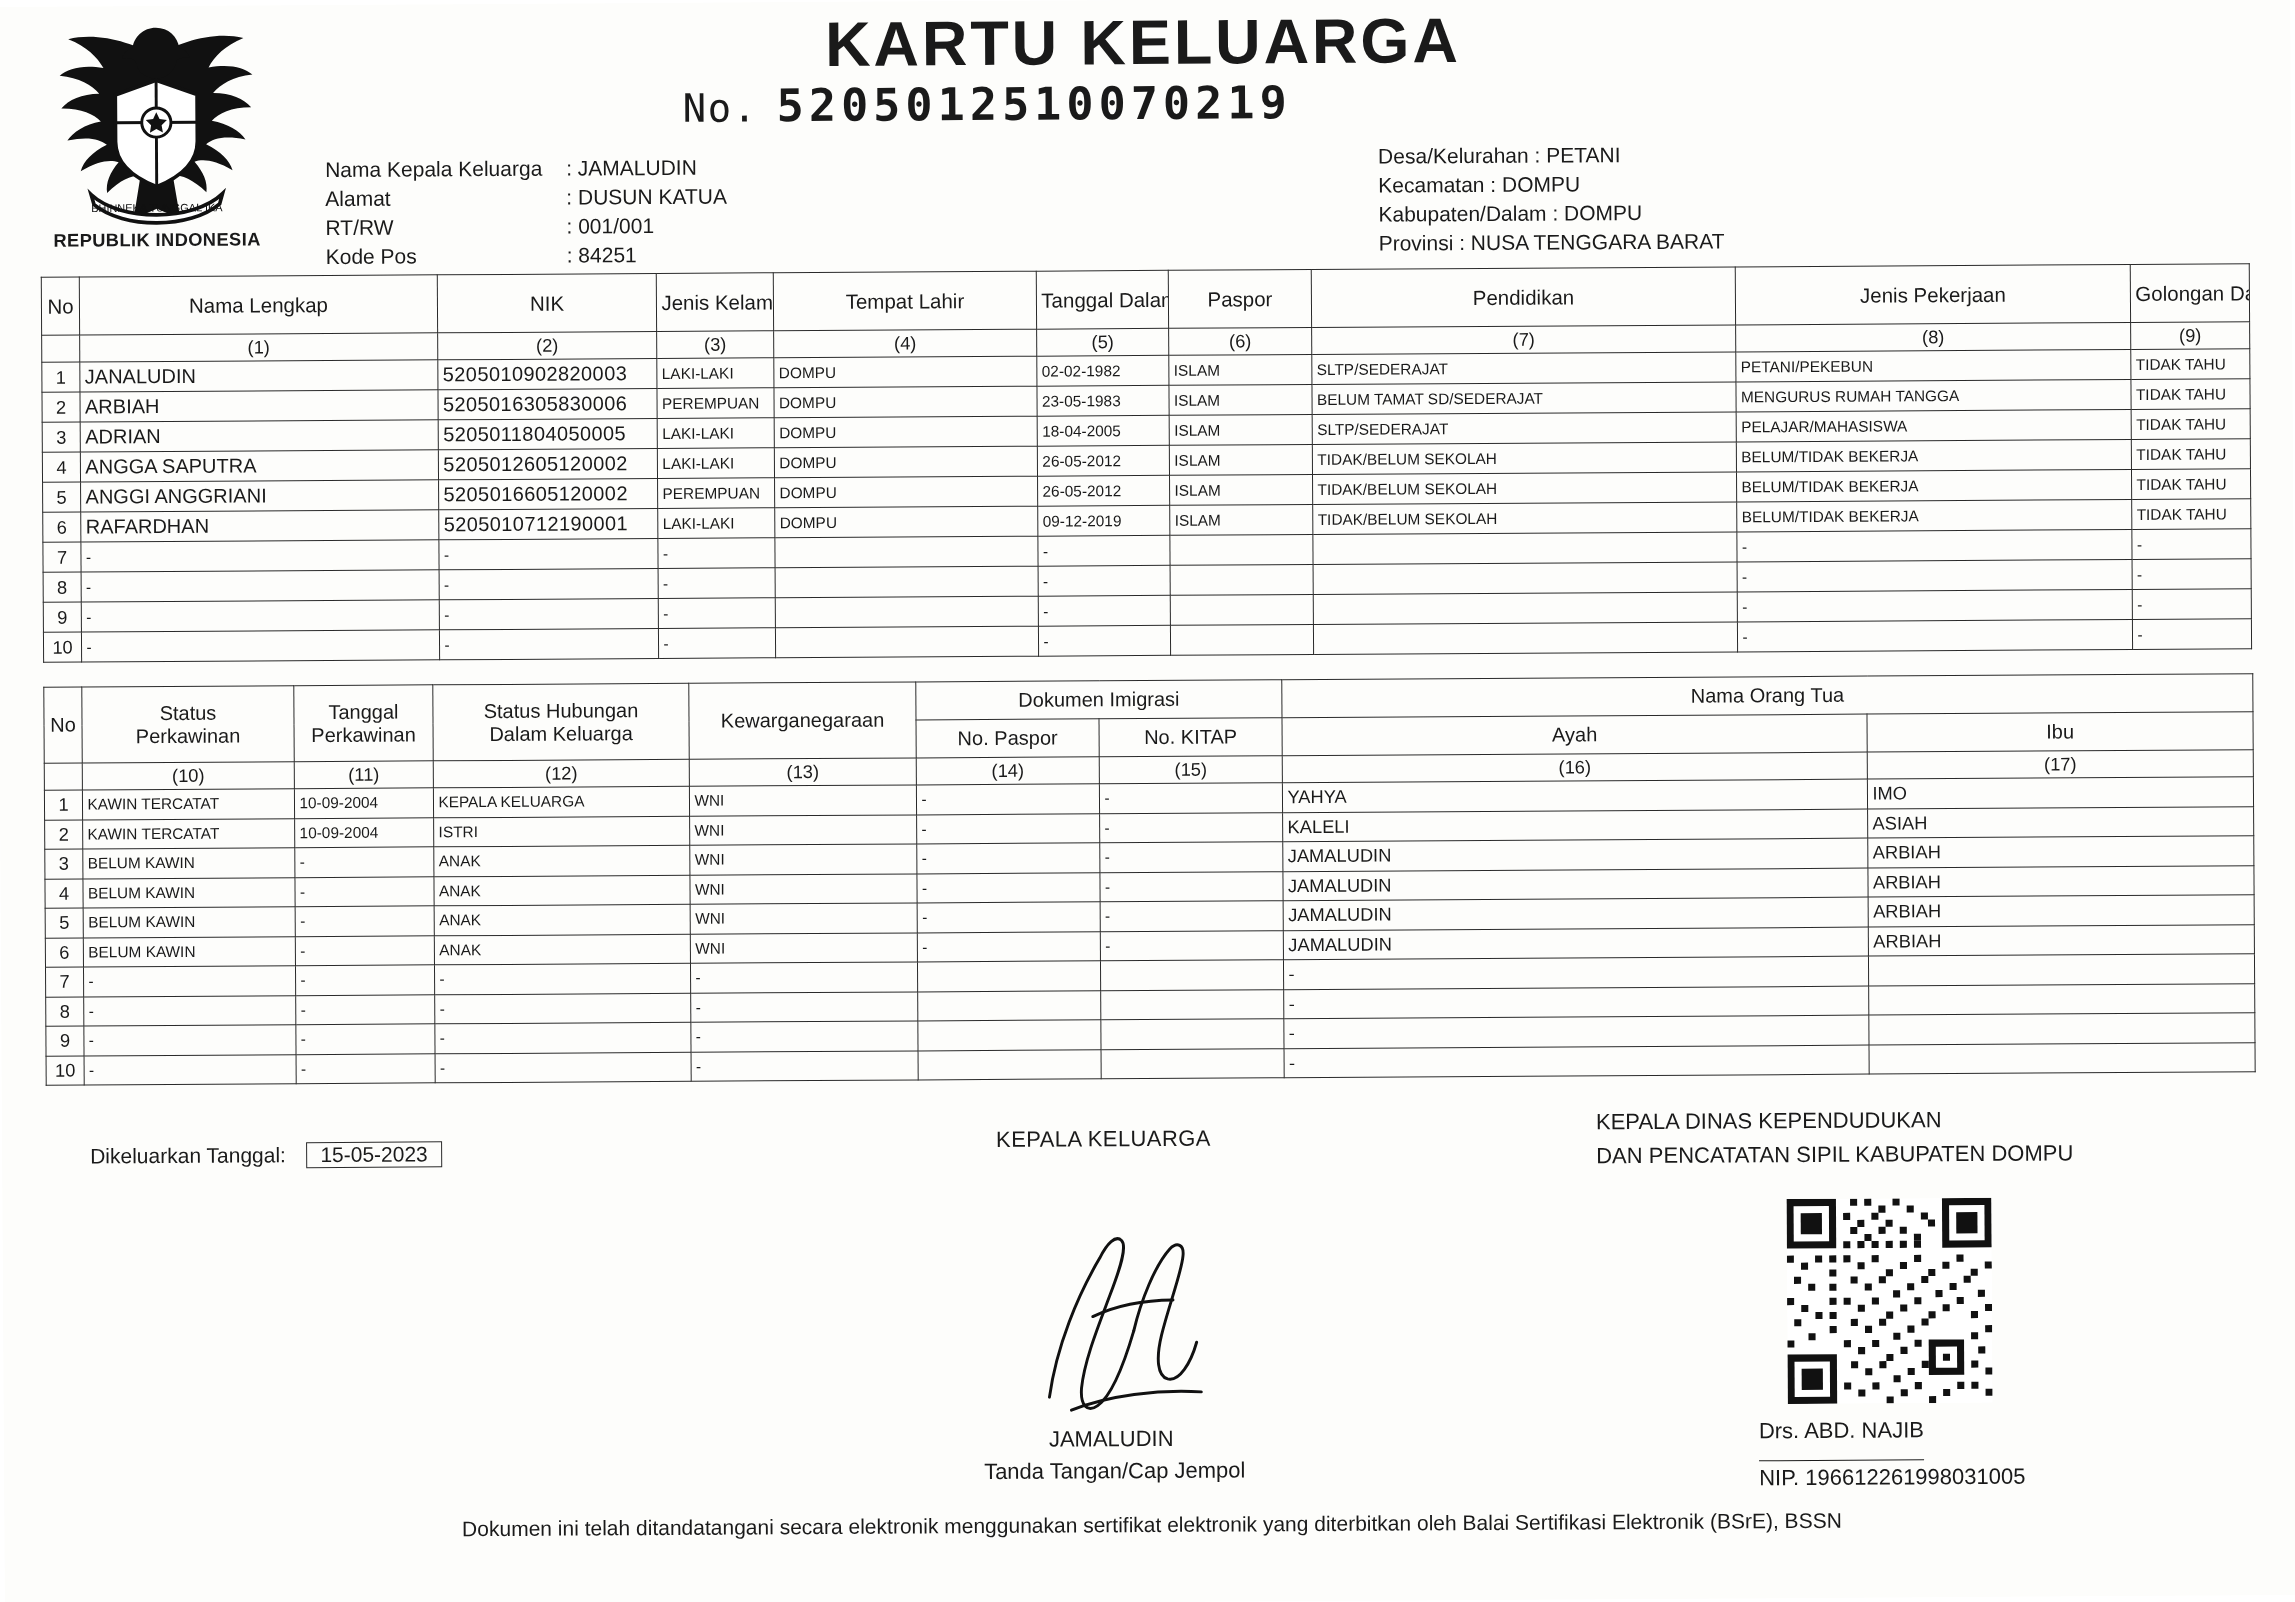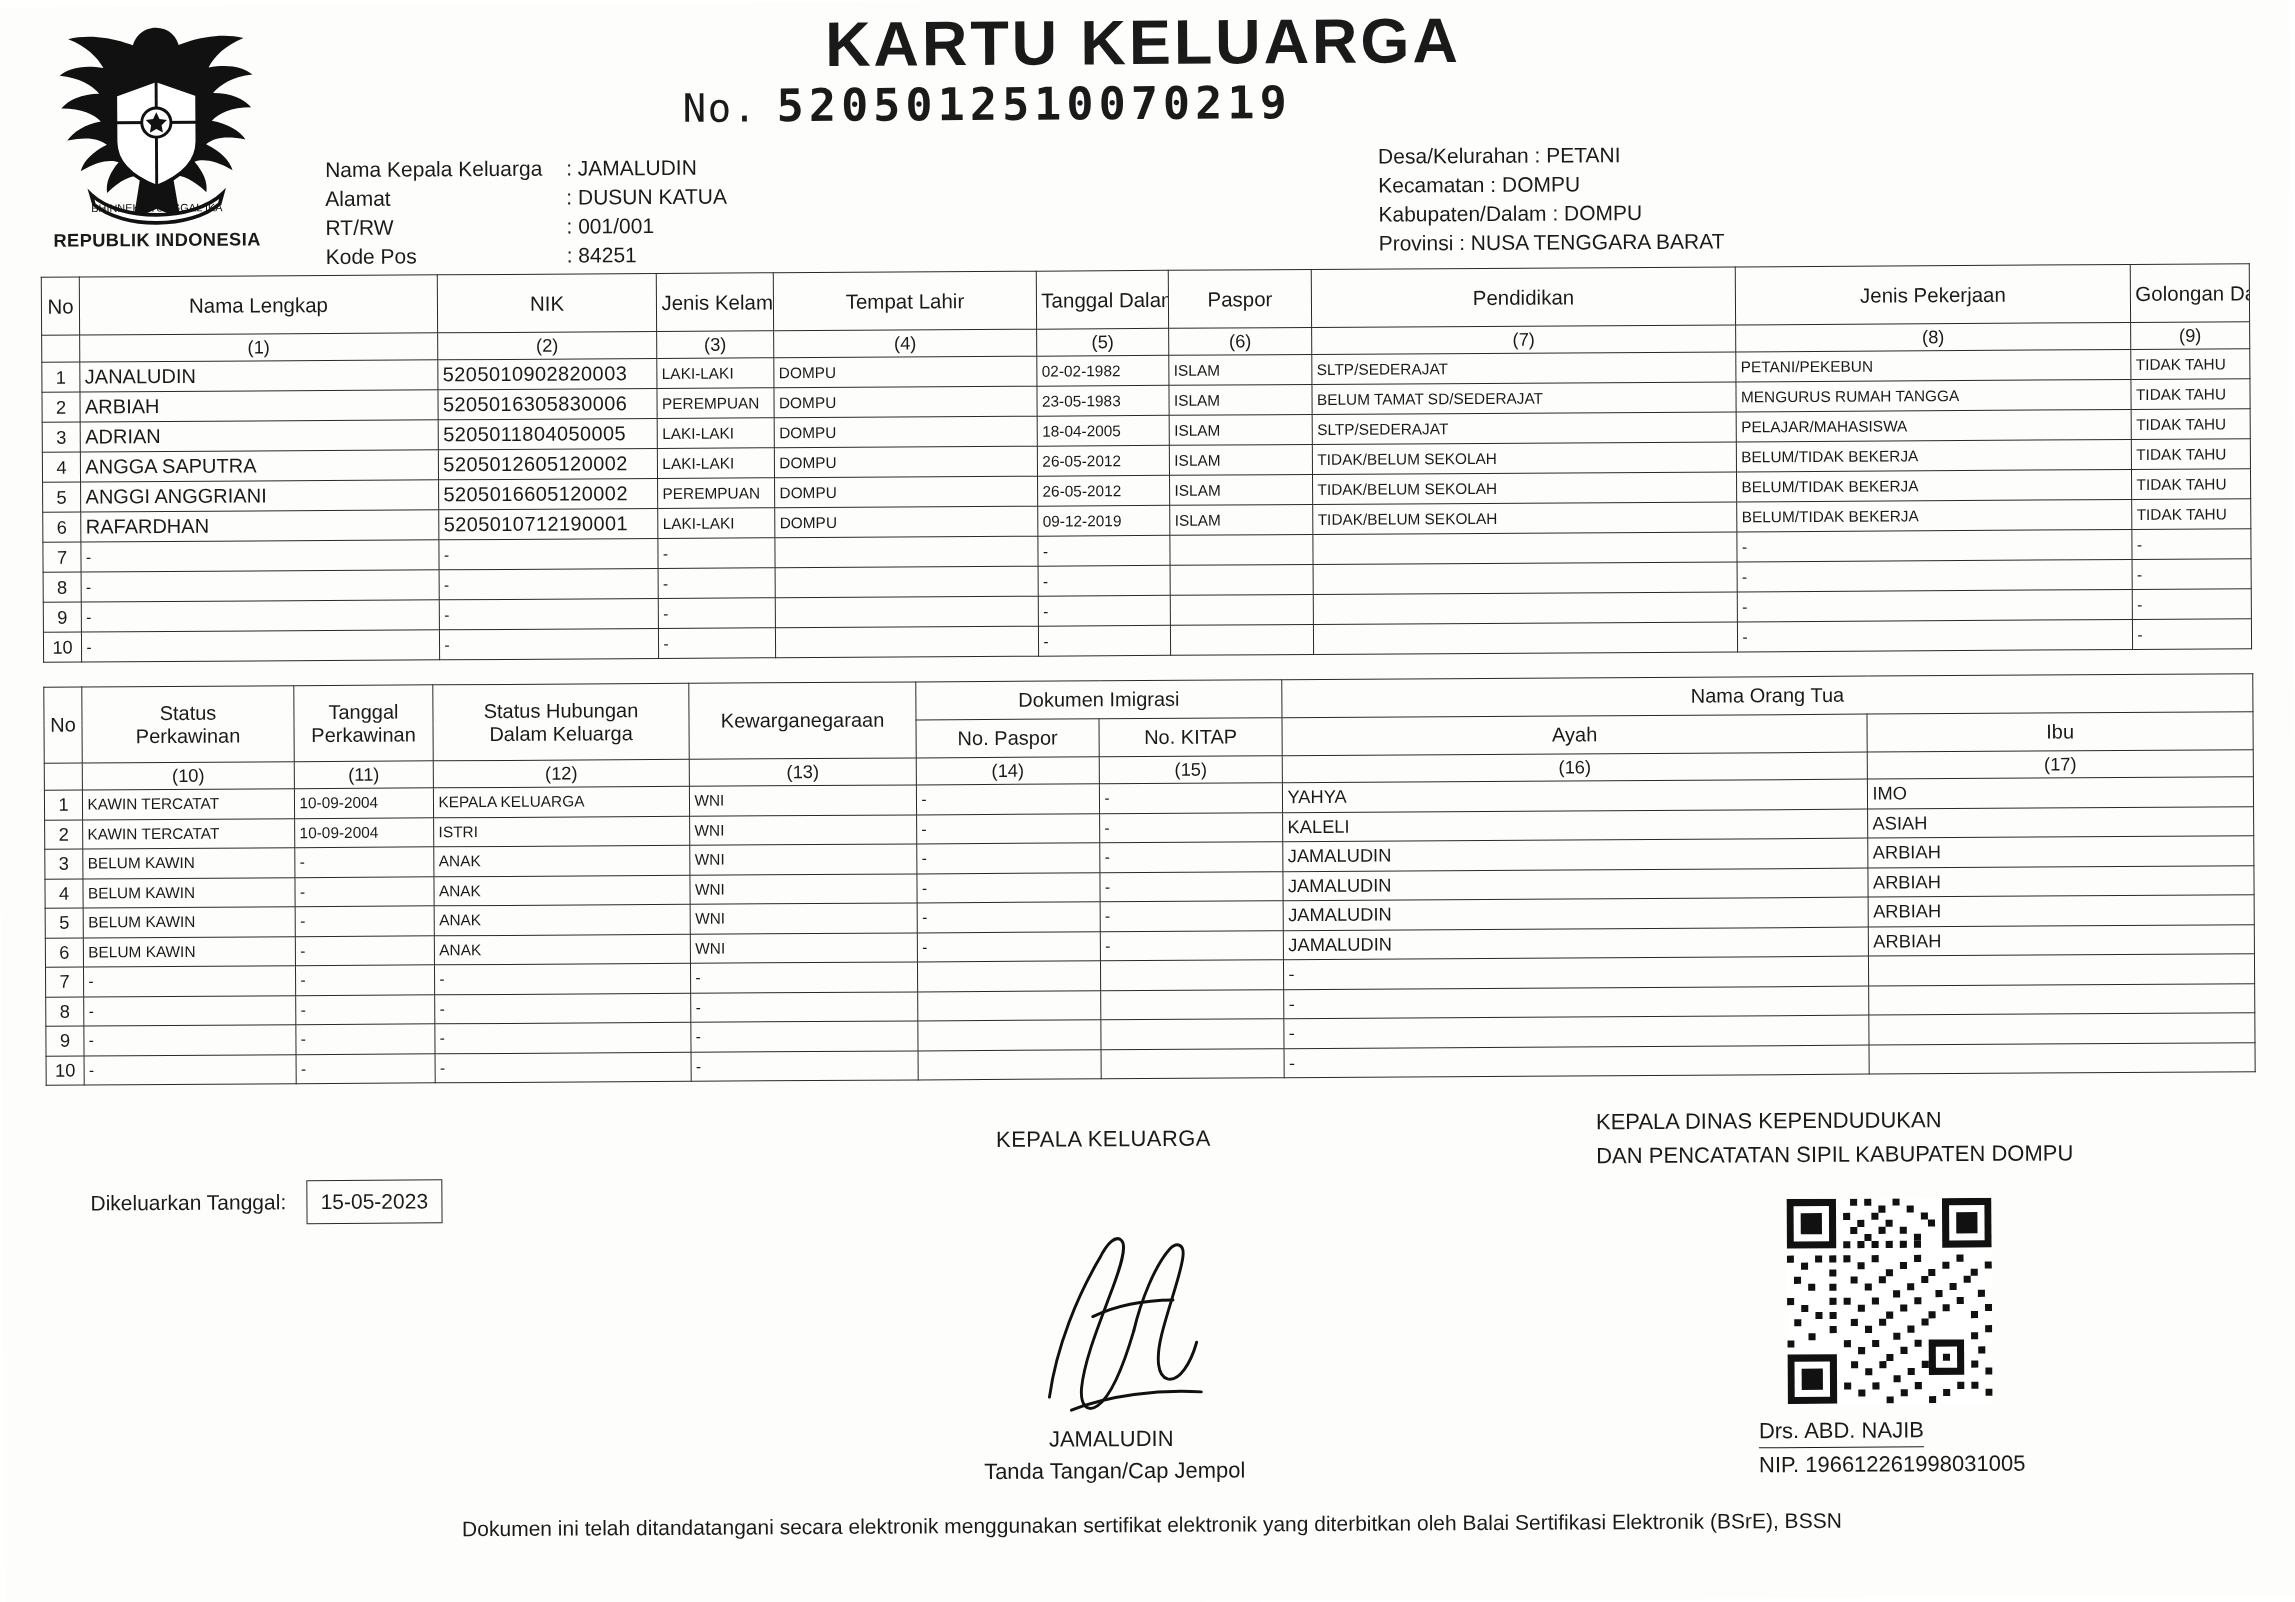--- a/index.html
+++ b/index.html
@@ -152,24 +152,23 @@
   
   .issued {
     position: absolute;
     top: 1137px;
     left: 88px;
     font-size: 21px;
   }
   .issued-box {
     display: inline-block;
     border: 1.5px solid #2a2a2a;
-    padding: 9px 13px;
+    padding: 0 13px;
     margin-left: 14.6px;
     font-size: 21px;
-    margin-top: 38px;
   }
   .kepkel {
     position: absolute;
     top: 1126px;
     left: 994px;
     font-size: 22px;
     letter-spacing: 0.4px;
   }
   .dinas {
     position: absolute;
@@ -206,21 +205,21 @@
     height: 205px;
   }
   .officer {
     position: absolute;
     top: 1418px;
     left: 1755px;
     font-size: 22px;
     line-height: 33px;
     text-align: left;
   }
-  .officer .nm { border-bottom: 1.5px solid #1a1a1a; display: inline-block; padding-bottom: 0;}
+  .officer .nm { border-bottom: 1.5px solid #1a1a1a; display: inline-block; padding-bottom: 13px;}
   .disclaimer {
     position: absolute;
     top: 1513px;
     left: 0;
     width: 2295px;
     text-align: center;
     font-size: 21px;
   }
   .qr svg { image-rendering: pixelated; }
 </style>

